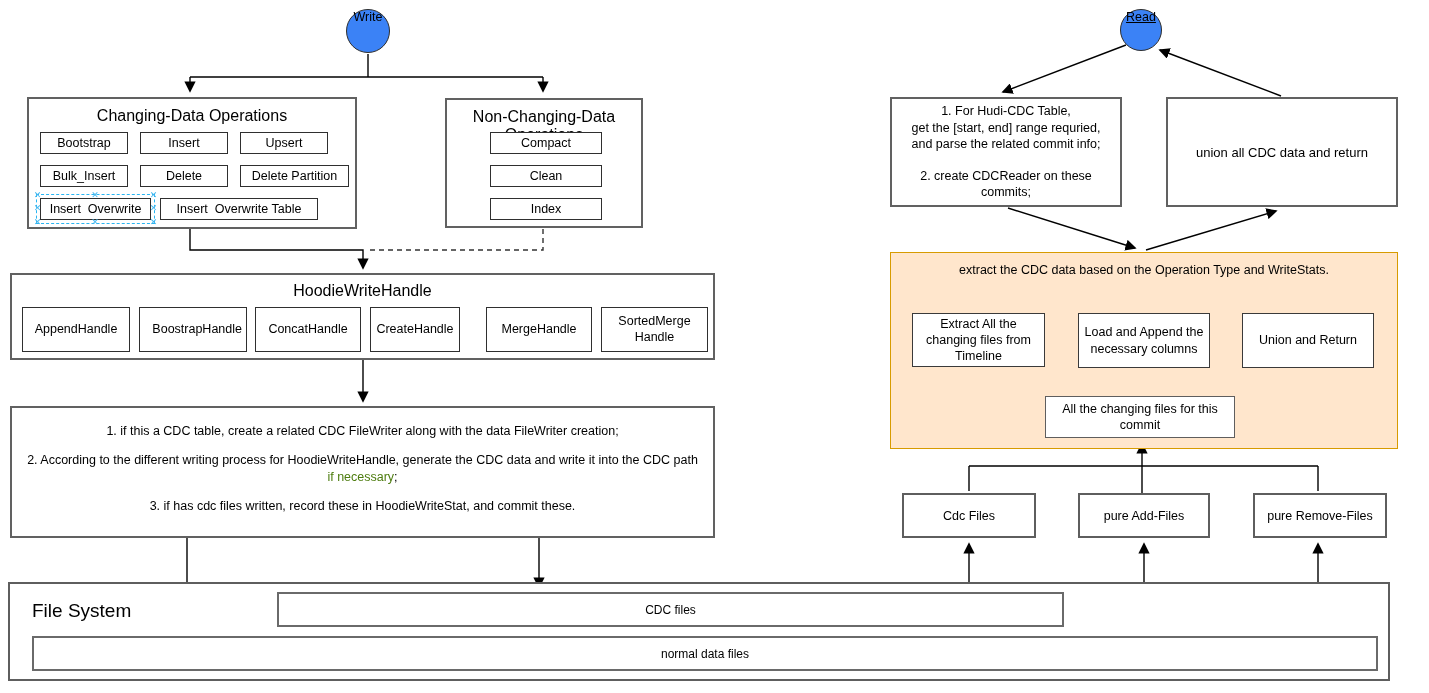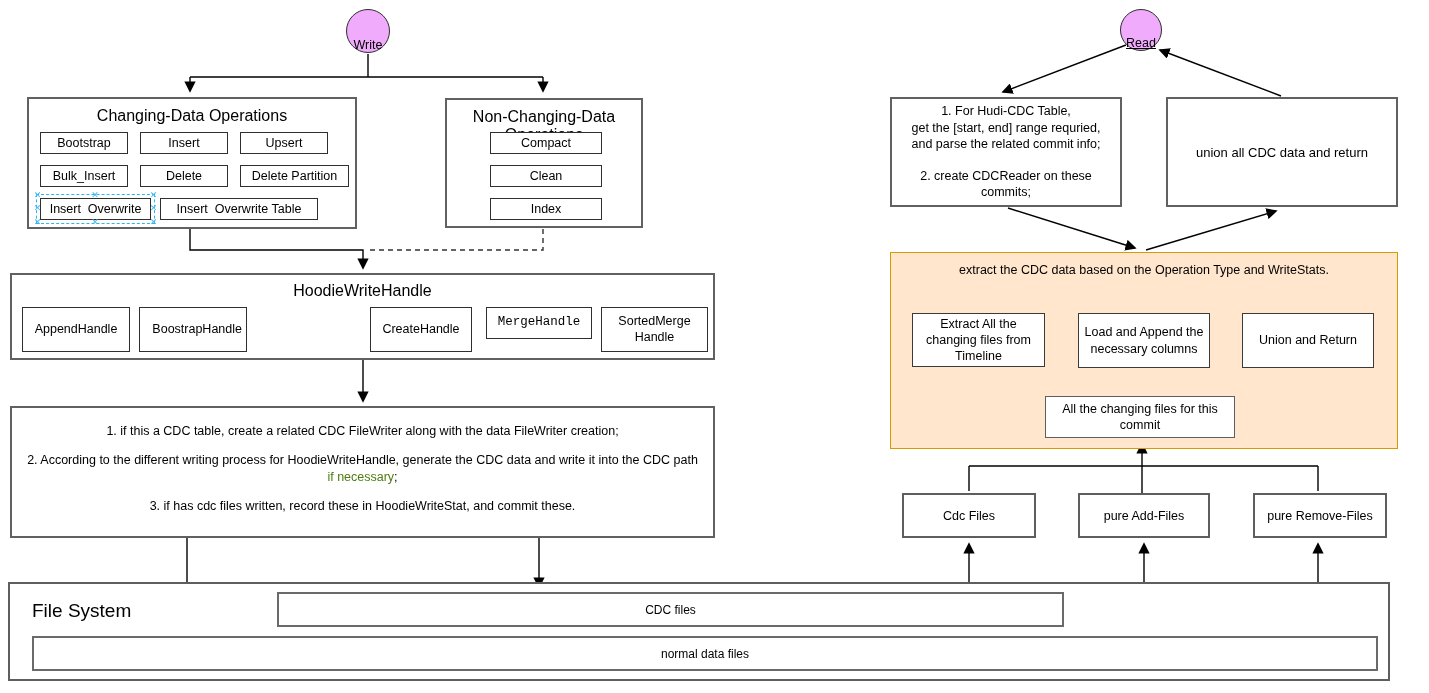--- a/index.html
+++ b/index.html
@@ -5,21 +5,21 @@
   html,body{margin:0;padding:0;background:#fff;}
   #canvas{
     position:relative;width:1429px;height:693px;background:#fff;
     font-family:"Liberation Sans","DejaVu Sans",sans-serif;color:#000;overflow:hidden;
   }
   #connectors{position:absolute;left:0;top:0;width:1429px;height:693px;pointer-events:none;z-index:0;}
   .abs{position:absolute;box-sizing:border-box;}
   .node{z-index:2;}
   .circle{
     width:44px;height:44px;border:1.6px solid #2e2e2e;border-radius:50%;
-    background:#f0abfc;display:flex;align-items:flex-end;justify-content:center;font-size:12.5px;
+    background:#3b82f6;display:flex;align-items:flex-start;justify-content:center;font-size:12.5px;
   }
   .container{border:2px solid #616161;background:#fff;}
   .container .ctitle{text-align:center;font-size:16px;padding-top:8px;}
   .item{
     border:1.6px solid #2f2f2f;background:#fff;display:flex;align-items:center;justify-content:center;
     font-size:12.5px;text-align:center;white-space:pre;
   }
   .wrapitem{white-space:normal;line-height:1.25;padding:2px 4px;}
   .selected{outline:1.6px dashed #29b6f2;outline-offset:3px;}
   .sel-handle{position:absolute;width:9px;height:9px;font-size:9px;line-height:9px;color:#45b8f0;
@@ -118,24 +118,27 @@
   </div>
 
   <div class="abs node container" style="left:10px;top:273px;width:705px;height:87px;">
     <div class="ctitle" style="padding-top:7px;">HoodieWriteHandle</div>
     <div class="abs item wrapitem" style="left:10px;top:32px;width:108px;height:45px;">
         <span>AppendHandle</span>
       </div>
     <div class="abs item wrapitem" style="left:127px;top:32px;width:108px;height:45px;justify-content:flex-end;">
         <span>BoostrapHandle</span>
       </div>
-    <div class="abs item wrapitem" style="left:358px;top:32px;width:102px;height:45px;">
+    <div class="abs item wrapitem" style="left:243px;top:32px;width:106px;height:45px;">
+        <span>ConcatHandle</span>
+      </div>
+    <div class="abs item wrapitem" style="left:358px;top:32px;width:90px;height:45px;">
         <span>CreateHandle</span>
       </div>
-    <div class="abs item wrapitem" style="left:474px;top:32px;width:106px;height:32px;font-family:Liberation Mono, monospace;">
+    <div class="abs item wrapitem" style="left:474px;top:32px;width:106px;height:45px;">
         <span>MergeHandle</span>
       </div>
     <div class="abs item wrapitem" style="left:589px;top:32px;width:107px;height:45px;">
         <span>SortedMerge Handle</span>
       </div>
   </div>
 
   <div class="abs node textbox" id="cdc-steps" style="left:10px;top:406px;width:705px;height:132px;">
     <p>1. if this a CDC table, create a related CDC FileWriter along with the data FileWriter creation;</p>
     <p><span>2. According to the different writing process for HoodieWriteHandle, generate the CDC data and write it into the CDC path </span><span class="red">if necessary</span><span>;</span></p>

